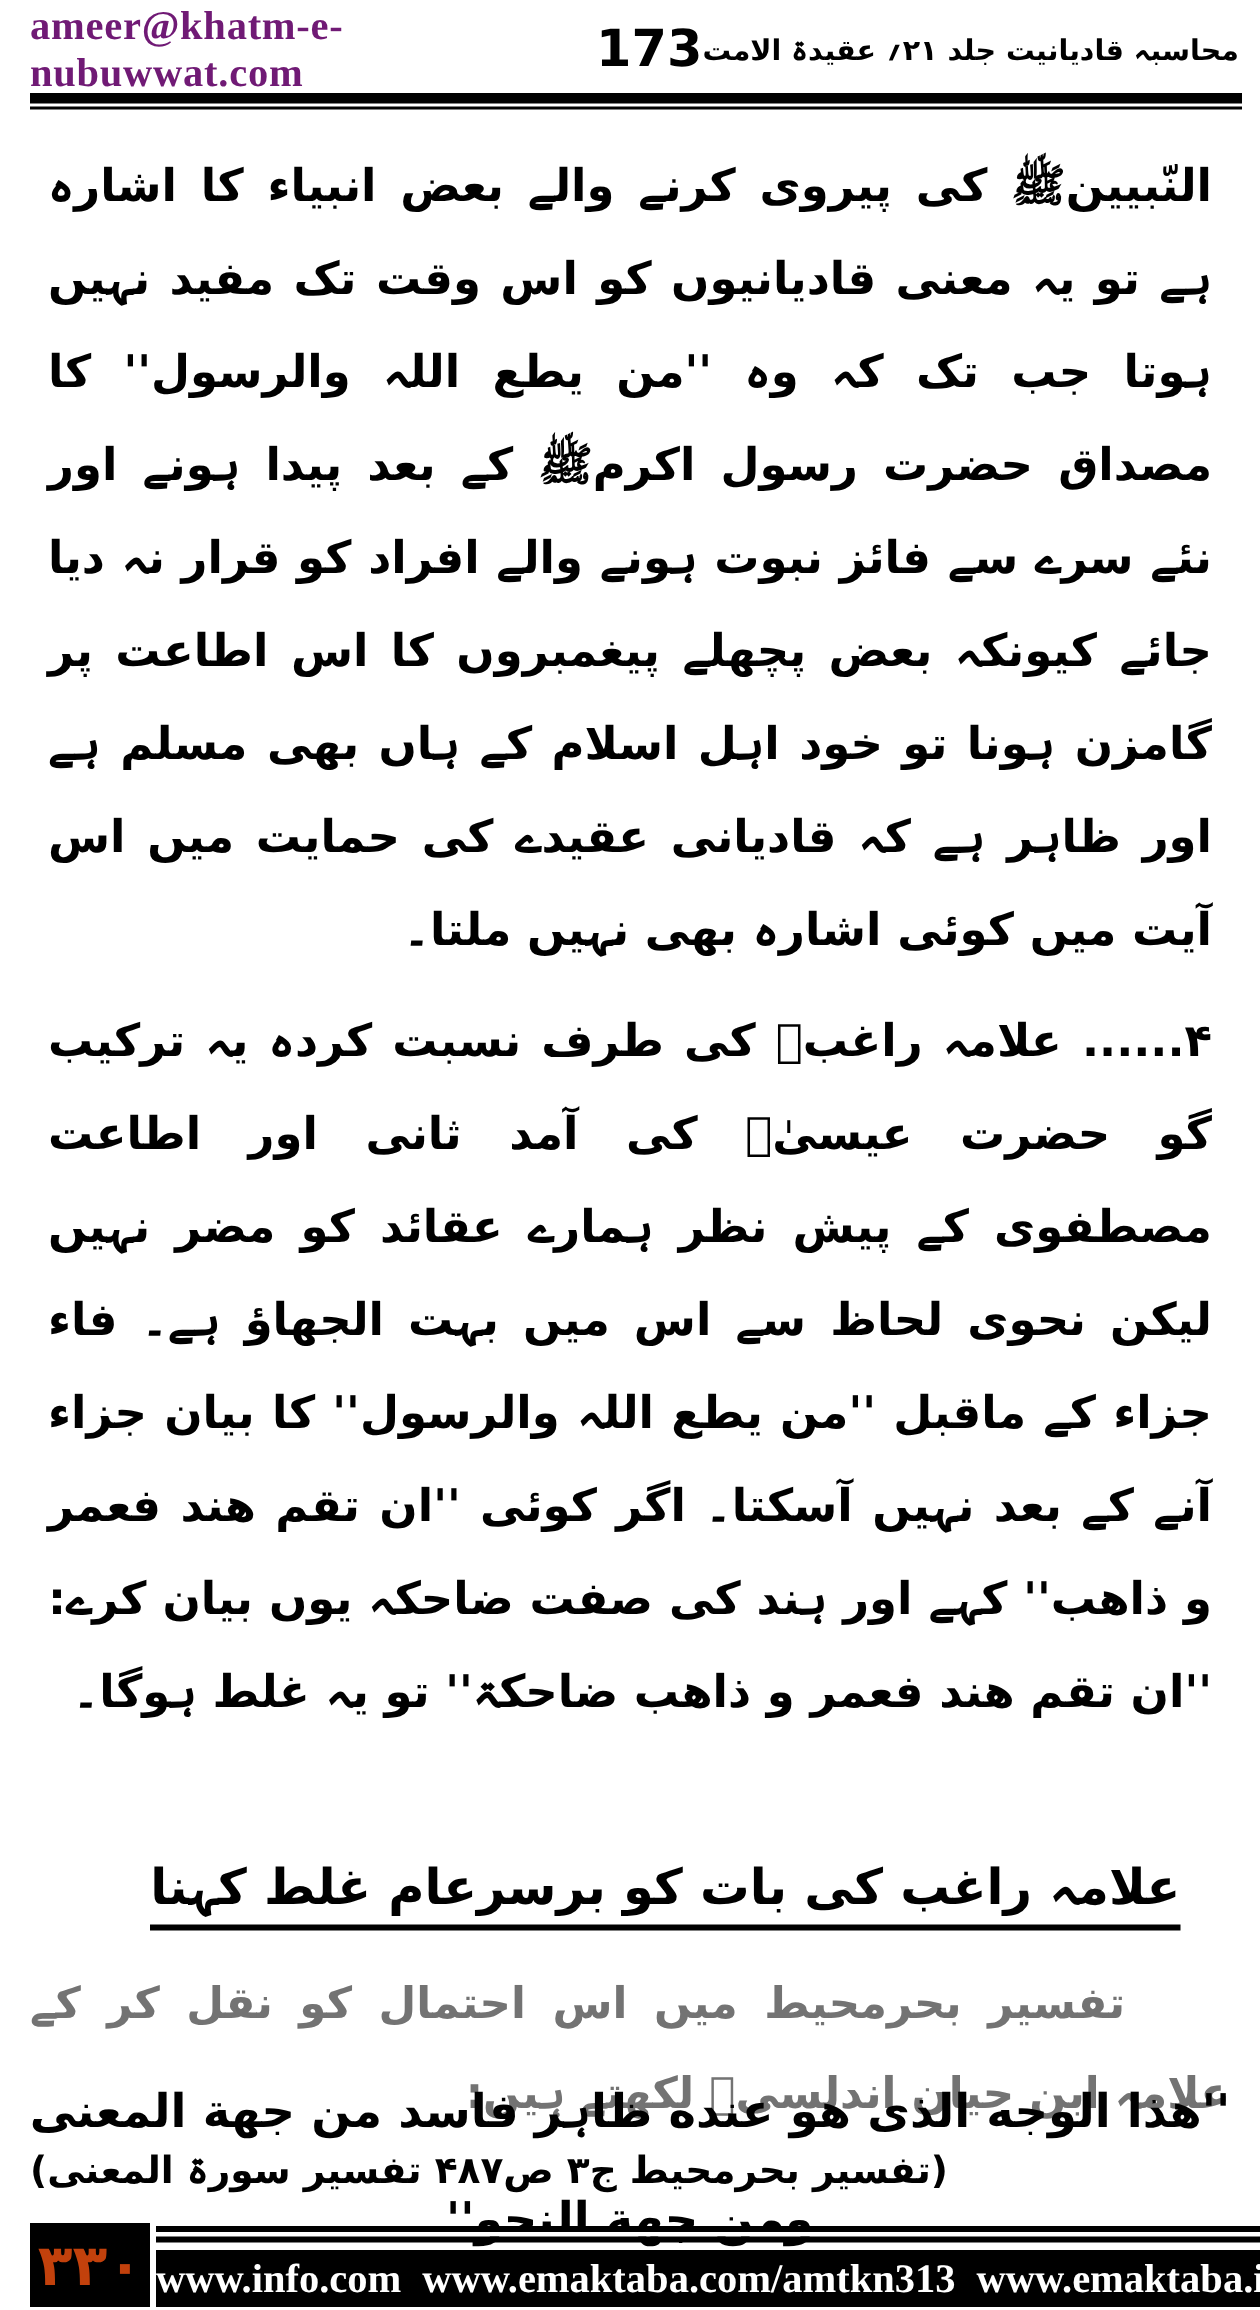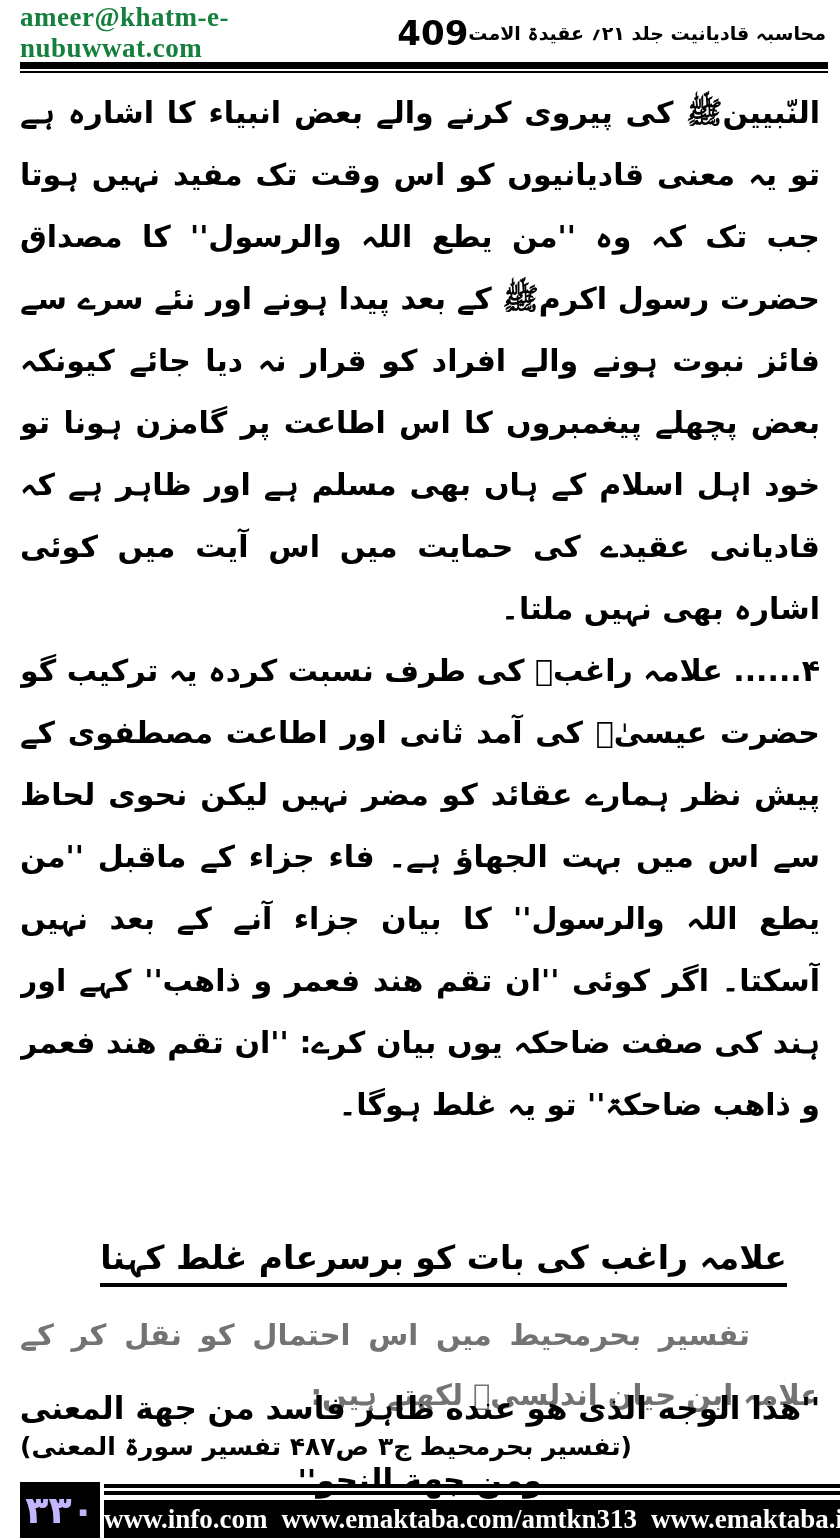--- a/index.html
+++ b/index.html
@@ -20,21 +20,21 @@
     height: 50px;
     display: flex;
     align-items: center;
     justify-content: space-between;
     direction: ltr;
   }
   .header-email {
     font-family: "Liberation Serif", serif;
     font-weight: bold;
     font-size: 27px;
-    color: #15803d;
+    color: #701a75;
     letter-spacing: 0.5px;
   }
   .header-pageno {
     font-size: 34px;
     font-weight: bold;
     color: #000;
     margin-left: 18px;
     margin-right: auto;
     direction: rtl;
   }
@@ -59,21 +59,21 @@
     top: 82px; left: 20px; right: 20px;
     height: 1125px;
     direction: rtl;
     text-align: justify;
     font-size: 30px;
     font-weight: bold;
     color: #000;
     line-height: 62px;
     overflow: hidden;
   }
-  .body-text p { margin: 0; }
+  .body-text p { margin: 12px; }
   .body-text p.indented { text-indent: 80px; }
 
   
   .section-heading {
     position: absolute;
     top: 1238px; left: 0; right: 0;
     direction: rtl;
     text-align: center;
     font-size: 33px;
     font-weight: bold;
@@ -122,21 +122,21 @@
   .footer {
     position: absolute;
     left: 20px; right: 10px; bottom: 2px;
     height: 56px;
     display: flex;
     align-items: stretch;
   }
   .footer-pagebox {
     width: 80px;
     background: #000;
-    color: #c4b5fd;
+    color: #c2410c;
     display: flex;
     align-items: center;
     justify-content: center;
     direction: rtl;
     font-size: 38px;
     font-weight: bold;
     flex: 0 0 auto;
   }
   .footer-right { flex: 1; display: flex; flex-direction: column; margin-left: 4px; }
   .footer-stripes { height: 16px; padding-top: 2px; }
@@ -158,21 +158,21 @@
     white-space: nowrap;
   }
 </style>
 </head>
 <body>
 
 <div class="page">
 
   <div class="header">
     <span class="header-email">ameer@khatm-e-nubuwwat.com</span>
-    <span class="header-pageno">409</span>
+    <span class="header-pageno">173</span>
     <span class="header-title">محاسبہ قادیانیت جلد ۲۱؍ عقیدۃ الامت</span>
   </div>
   <div class="header-rule">
     <div class="thick"></div>
     <div class="thin"></div>
   </div>
 
   <div class="body-text">
     <p>النّبیینﷺ کی پیروی کرنے والے بعض انبیاء کا اشارہ ہے تو یہ معنی قادیانیوں کو اس وقت تک مفید نہیں ہوتا جب تک کہ وہ ''من یطع اللہ والرسول'' کا مصداق حضرت رسول اکرمﷺ کے بعد پیدا ہونے اور نئے سرے سے فائز نبوت ہونے والے افراد کو قرار نہ دیا جائے کیونکہ بعض پچھلے پیغمبروں کا اس اطاعت پر گامزن ہونا تو خود اہل اسلام کے ہاں بھی مسلم ہے اور ظاہر ہے کہ قادیانی عقیدے کی حمایت میں اس آیت میں کوئی اشارہ بھی نہیں ملتا۔</p>
     <p>۴...... علامہ راغبؒ کی طرف نسبت کردہ یہ ترکیب گو حضرت عیسیٰؑ کی آمد ثانی اور اطاعت مصطفوی کے پیش نظر ہمارے عقائد کو مضر نہیں لیکن نحوی لحاظ سے اس میں بہت الجھاؤ ہے۔ فاء جزاء کے ماقبل ''من یطع اللہ والرسول'' کا بیان جزاء آنے کے بعد نہیں آسکتا۔ اگر کوئی ''ان تقم ھند فعمر و ذاھب'' کہے اور ہند کی صفت ضاحکہ یوں بیان کرے: ''ان تقم ھند فعمر و ذاھب ضاحکۃ'' تو یہ غلط ہوگا۔</p>

